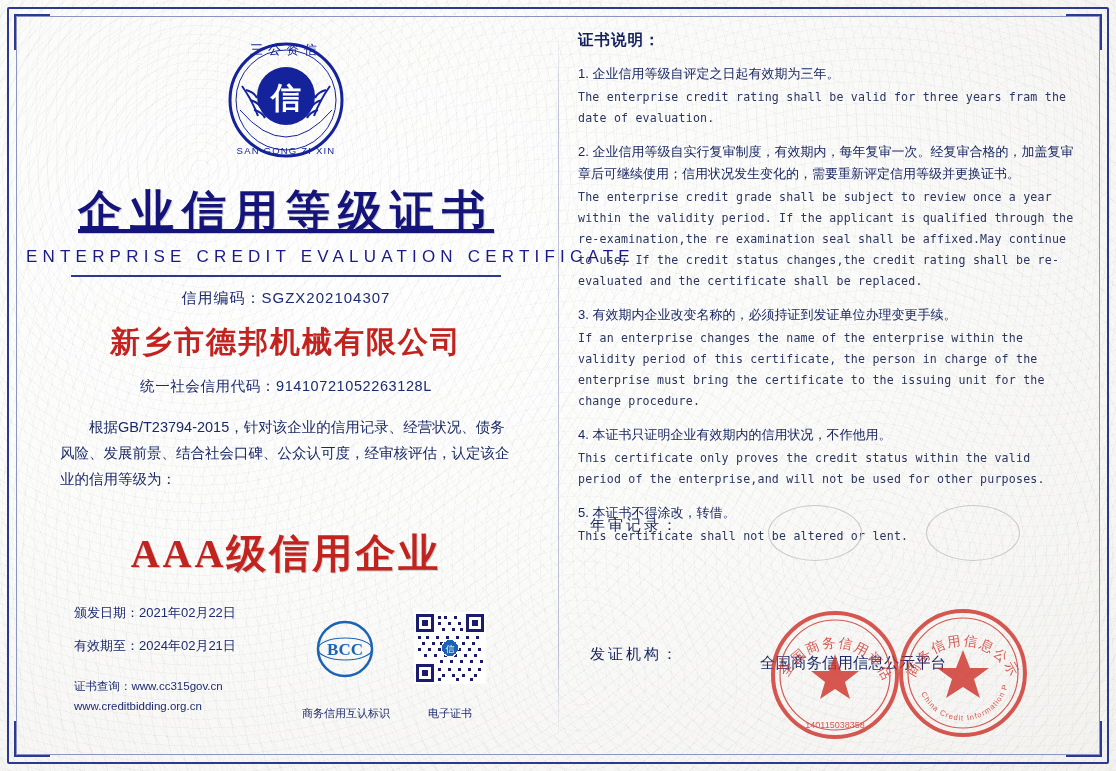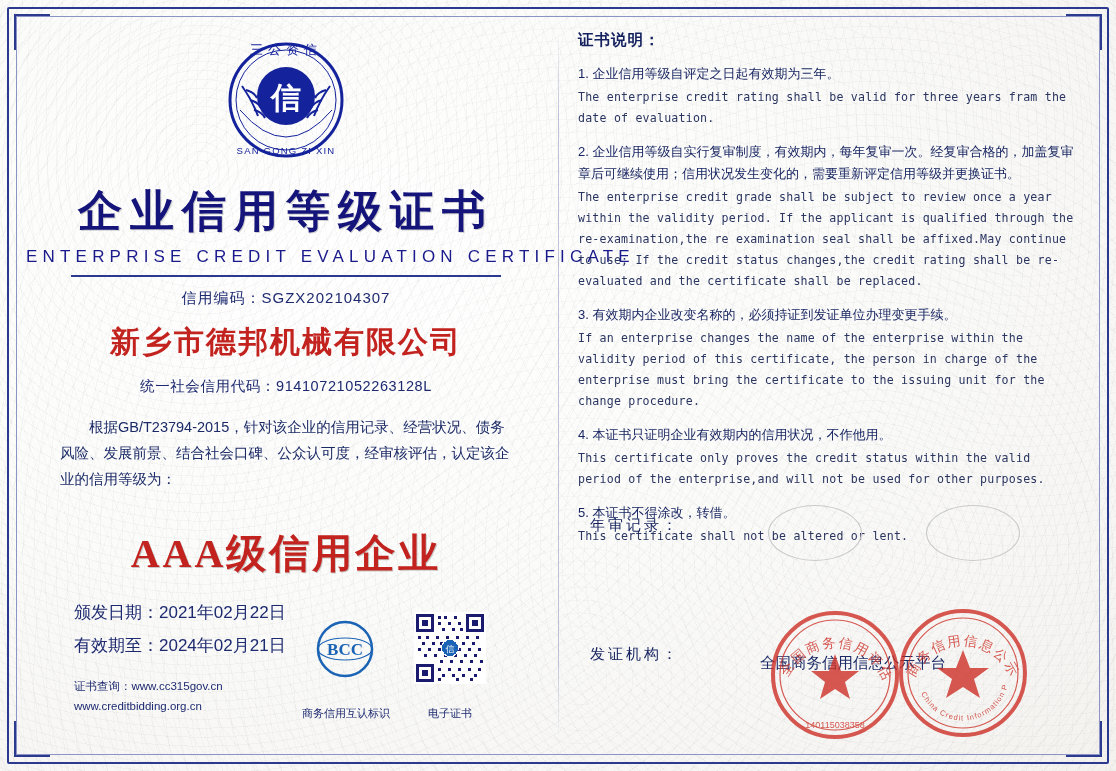--- a/index.html
+++ b/index.html
@@ -56,20 +56,21 @@
 
   .title-cn{
     margin-top:12px;
     font-family:"Liberation Serif", serif;
     font-weight:bold;
     font-size:44px;
     letter-spacing:8px;
     color:#14147a;
     text-shadow:1px 1px 0 rgba(0,0,0,.18);
     white-space:nowrap;
+    text-decoration:underline;
   }
   .title-en{
     margin-top:6px;
     font-size:17px;
     letter-spacing:5.2px;
     color:#1a1a8c;
     font-weight:normal;
     white-space:nowrap;
   }
   .rule{
@@ -103,21 +104,21 @@
     font-family:"Liberation Serif", serif;
     font-weight:bold;
     font-size:40px;
     letter-spacing:3px;
     color:#c3231f;
     text-shadow:1px 1px 0 rgba(0,0,0,.2);
   }
 
   .dates{
     position:absolute;left:74px;top:596px;text-align:left;
-    font-size:17px;color:#1d2a70;line-height:33px;
+    font-size:13px;color:#1d2a70;line-height:33px;
   }
   .queries{
     position:absolute;left:74px;top:676px;text-align:left;
     font-size:11.5px;color:#1d2a70;line-height:20px;
   }
   .queries .q-label{font-size:11.5px;}
   .queries .q-url{color:#1d2a70;}
 
   .bcc{
     position:absolute;left:316px;top:620px;width:58px;height:58px;

